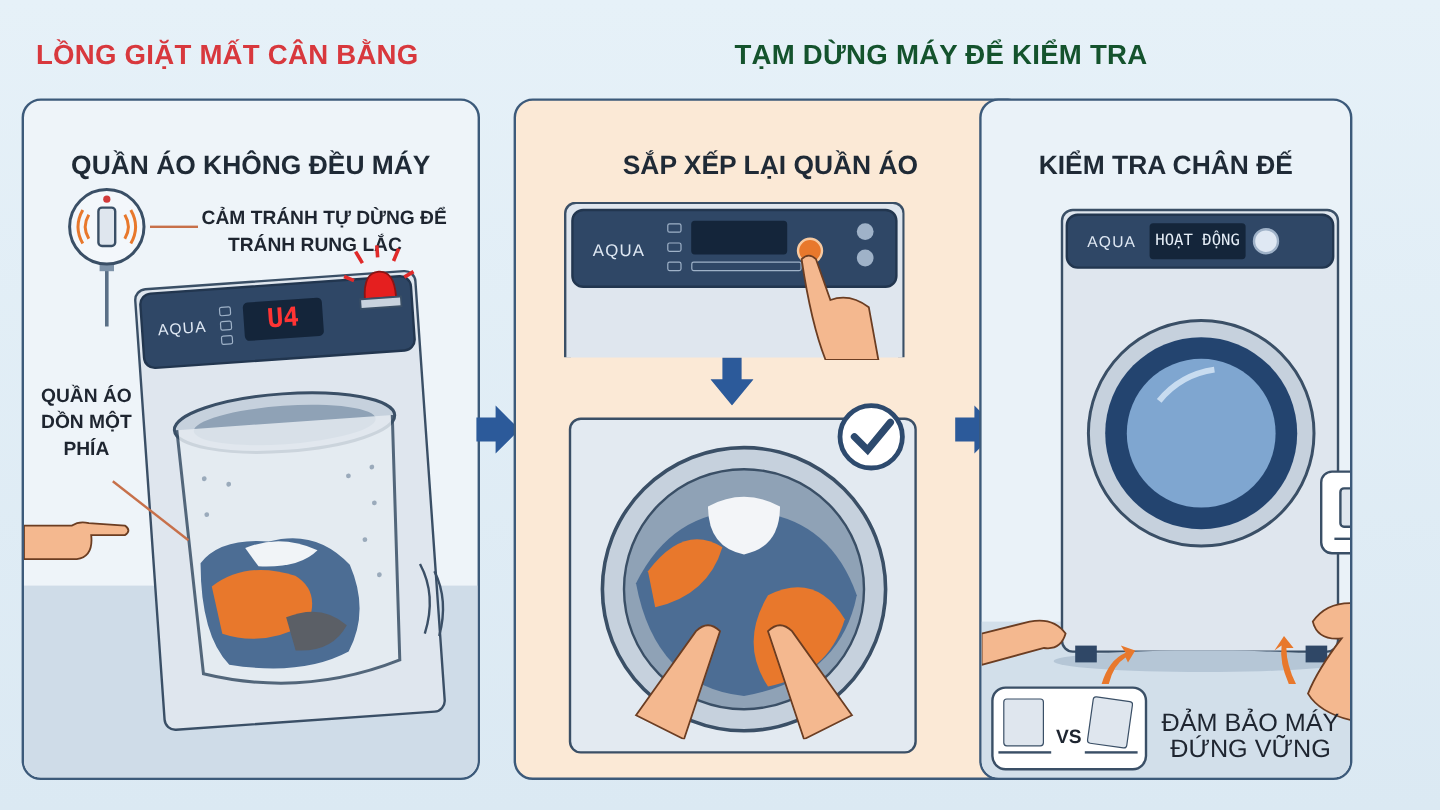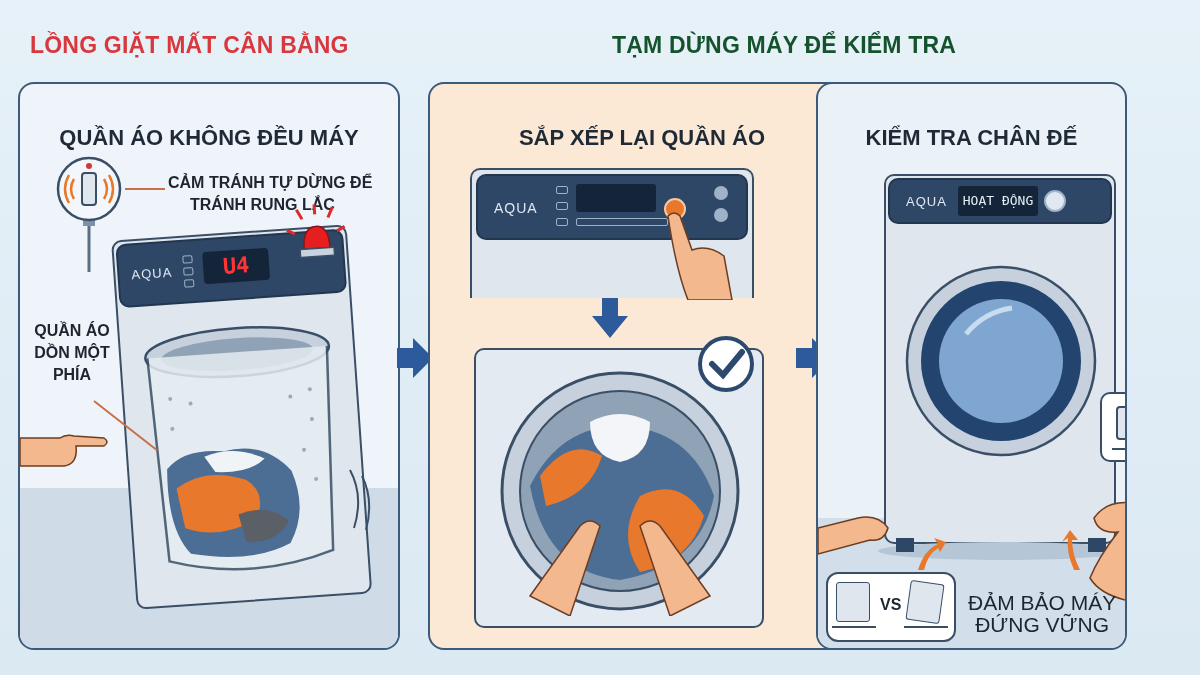--- a/index.html
+++ b/index.html
@@ -206,21 +206,21 @@
   </svg>
 
   <div style="position:absolute;left:282px;top:308px;width:68px;height:70px;background:#fff;border:2px solid #3a4f66;border-radius:10px">
     <div style="position:absolute;left:14px;top:12px;width:40px;height:34px;border:2px solid #3a4f66;border-radius:4px;background:#dfe6ee"></div>
     <div style="position:absolute;left:10px;top:54px;width:48px;height:2px;background:#3a4f66"></div>
   </div>
 
   <div style="position:absolute;left:8px;top:488px;width:130px;height:70px;background:#fff;border:2px solid #3a4f66;border-radius:12px">
     <div style="position:absolute;left:8px;top:8px;width:34px;height:40px;border:1.5px solid #3a4f66;border-radius:3px;background:#dfe6ee"></div>
     <div style="position:absolute;left:4px;top:52px;width:44px;height:2px;background:#3a4f66"></div>
-    <span style="position:absolute;left:52px;top:22px;font-weight:bold;font-size:16px;color:#1e2530">VS</span>
+    <span style="position:absolute;left:52px;top:32px;font-weight:bold;font-size:16px;color:#1e2530">VS</span>
     <div style="position:absolute;left:80px;top:8px;width:34px;height:40px;border:1.5px solid #3a4f66;border-radius:3px;background:#dfe6ee;transform:rotate(8deg)"></div>
     <div style="position:absolute;left:76px;top:52px;width:44px;height:2px;background:#3a4f66"></div>
   </div>
   <div class="caption" style="left:150px;top:508px;font-weight:normal;font-size:21px;text-align:center;line-height:22px">
     <div>ĐẢM BẢO MÁY</div>
     <div>ĐỨNG VỮNG</div>
   </div>
 </section>
 
 </body></html>

